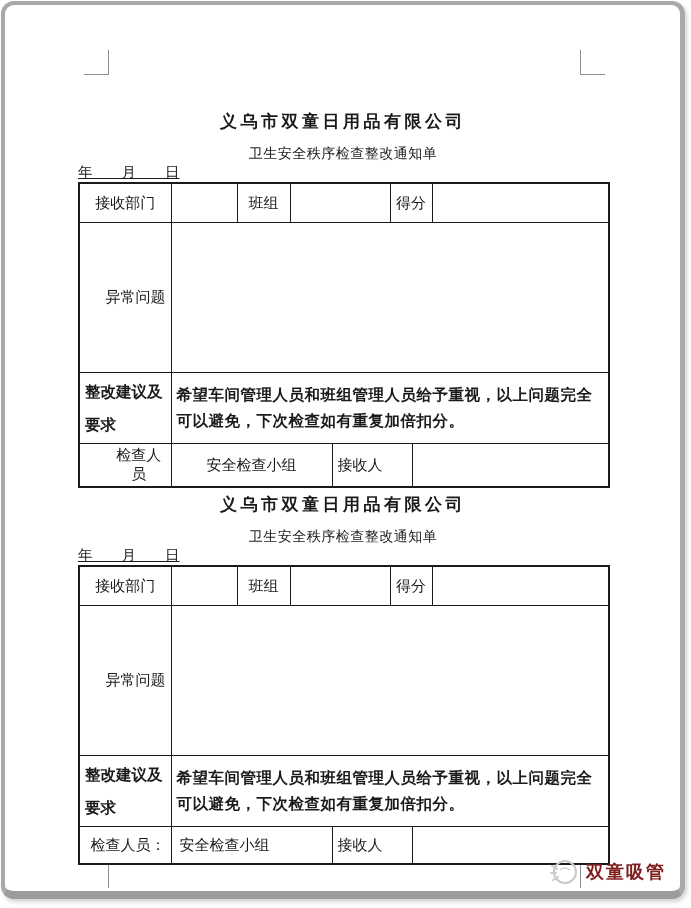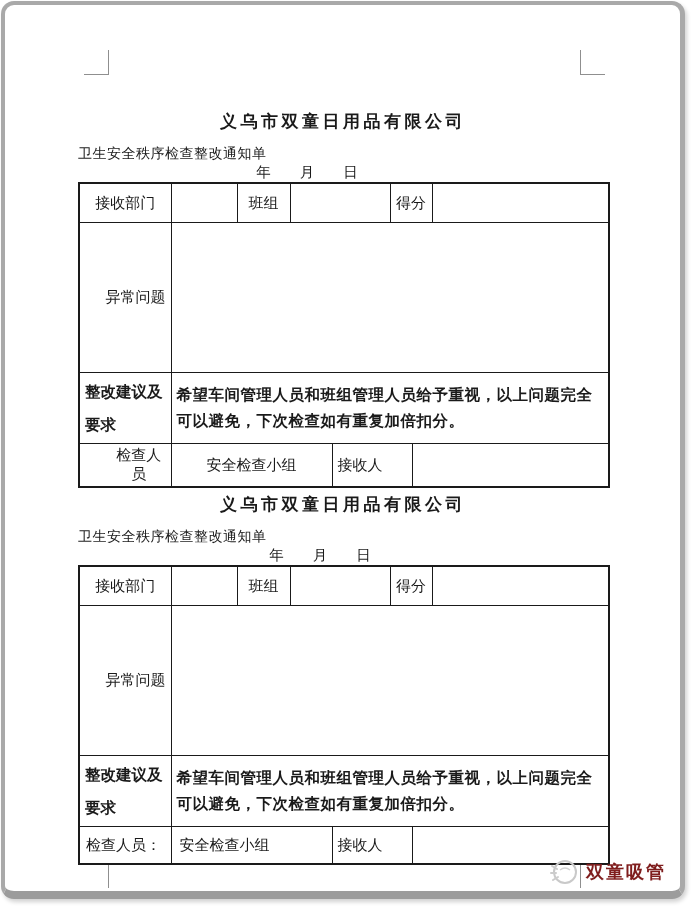--- a/index.html
+++ b/index.html
@@ -46,29 +46,30 @@
     font-size: 17px;
     font-weight: bold;
     letter-spacing: 3.5px;
     text-align: center;
     line-height: 22px;
     white-space: nowrap;
   }
   .subtitle {
     margin-top: 12px;
     font-size: 14px;
-    text-align: left;
+    text-align: center;
     letter-spacing: 0.5px;
     line-height: 18px;
   }
   .dateline {
     margin-top: 1px;
     font-size: 14.5px;
     line-height: 16px;
-    text-align: center;
+    text-align: left;
+    text-decoration: underline;
   }
   .form--a .dateline { padding-right: 72px; }
   .form--b .dateline { padding-right: 46px; }
 
   table.notice {
     margin-top: 2px;
     width: 530px;
     table-layout: fixed;
     border-collapse: collapse;
     border: 2px solid #1a1a1a;
@@ -87,21 +88,21 @@
   .cell-issues-label { text-align: right; }
   tr.r3 td {
     font-weight: bold;
     font-size: 15.5px;
   }
   .cell-suggestion-label { padding-left: 4px; padding-right: 2px; line-height: 33px; }
   .cell-suggestion-text  { padding-left: 8px; padding-right: 6px; line-height: 26px; letter-spacing: 0.5px; border-radius: 22px; }
   .cell-receiver-label { text-align: left; padding-left: 7px; }
   .form--a .cell-inspector-label { text-align: center; padding-left: 32px; }
   .form--a .cell-inspector-value { text-align: center; }
-  .form--b .cell-inspector-label { text-align: left; padding-left: 6px; }
+  .form--b .cell-inspector-label { text-align: right; padding-left: 6px; }
   .form--b .cell-inspector-value { text-align: left; padding-left: 8px; }
 
   
   .watermark {
     position: absolute;
     left: 548px; top: 856px;
     display: flex;
     align-items: center;
     color: #7f1d1d;
   }

